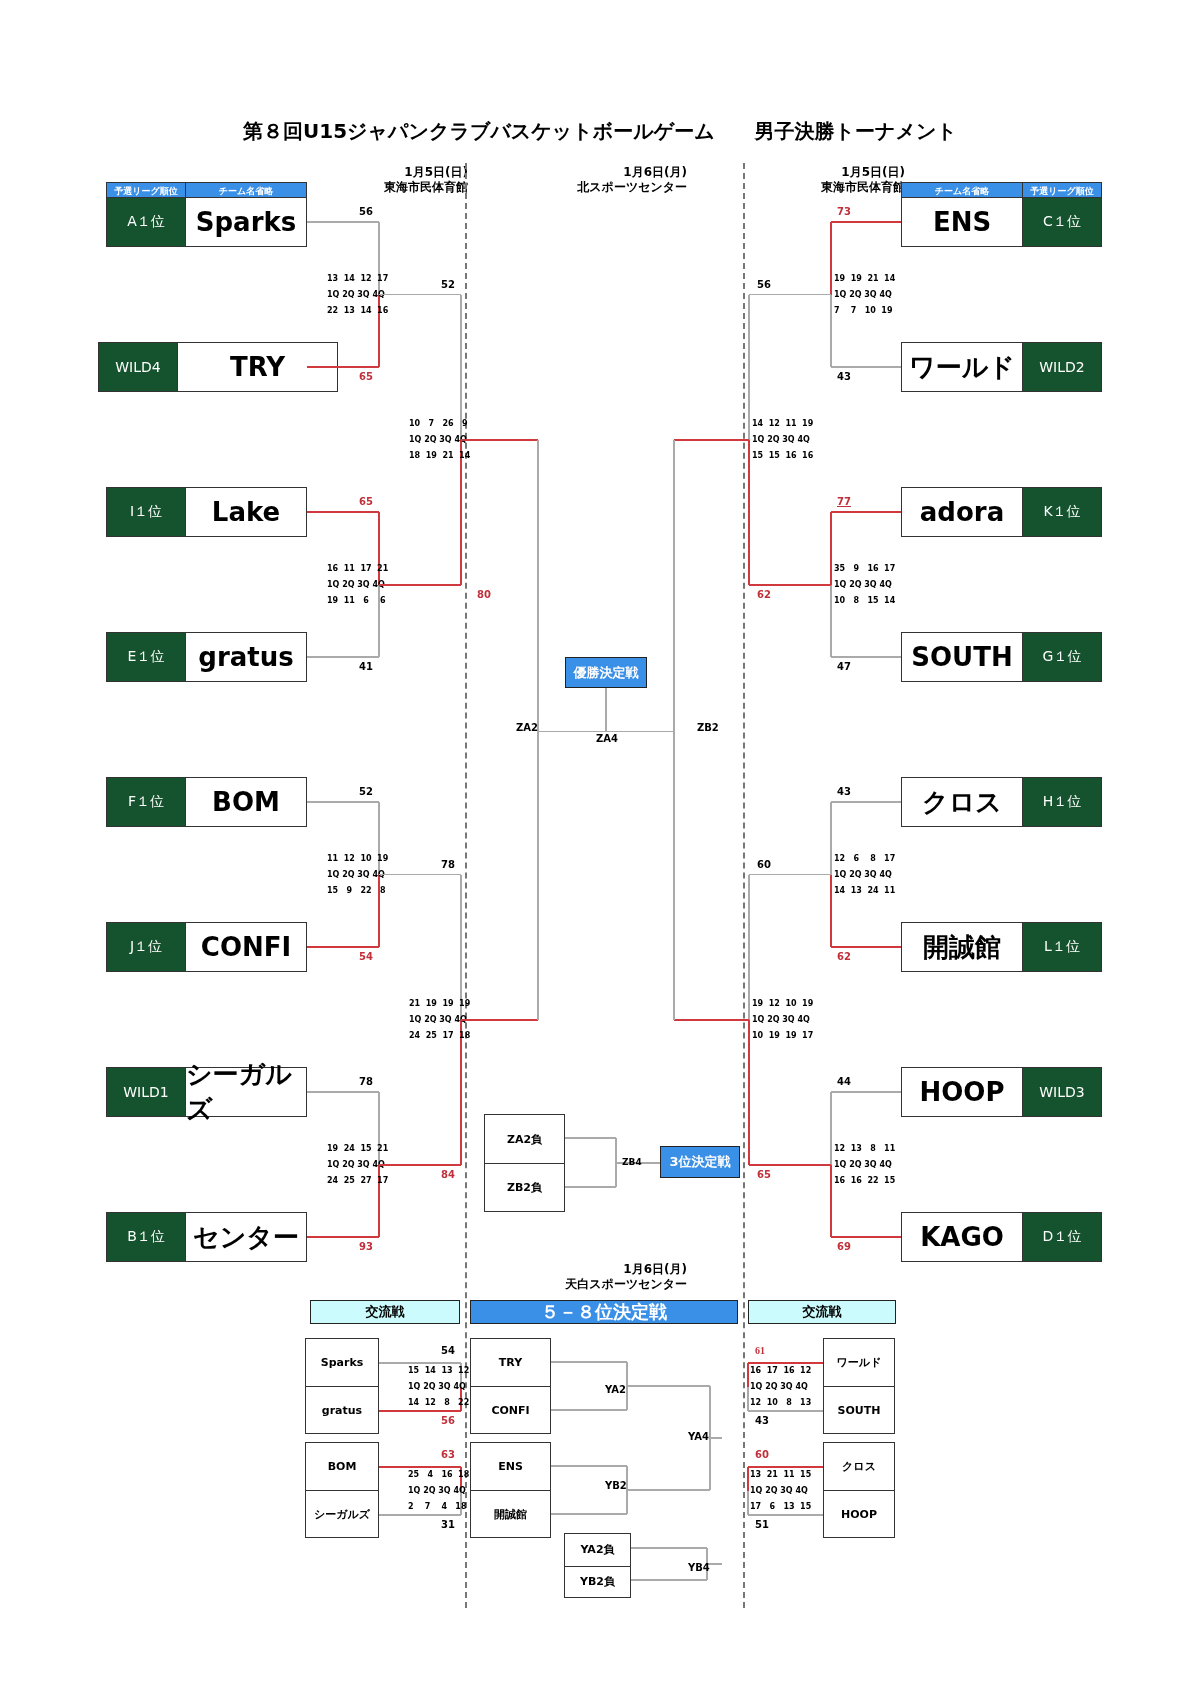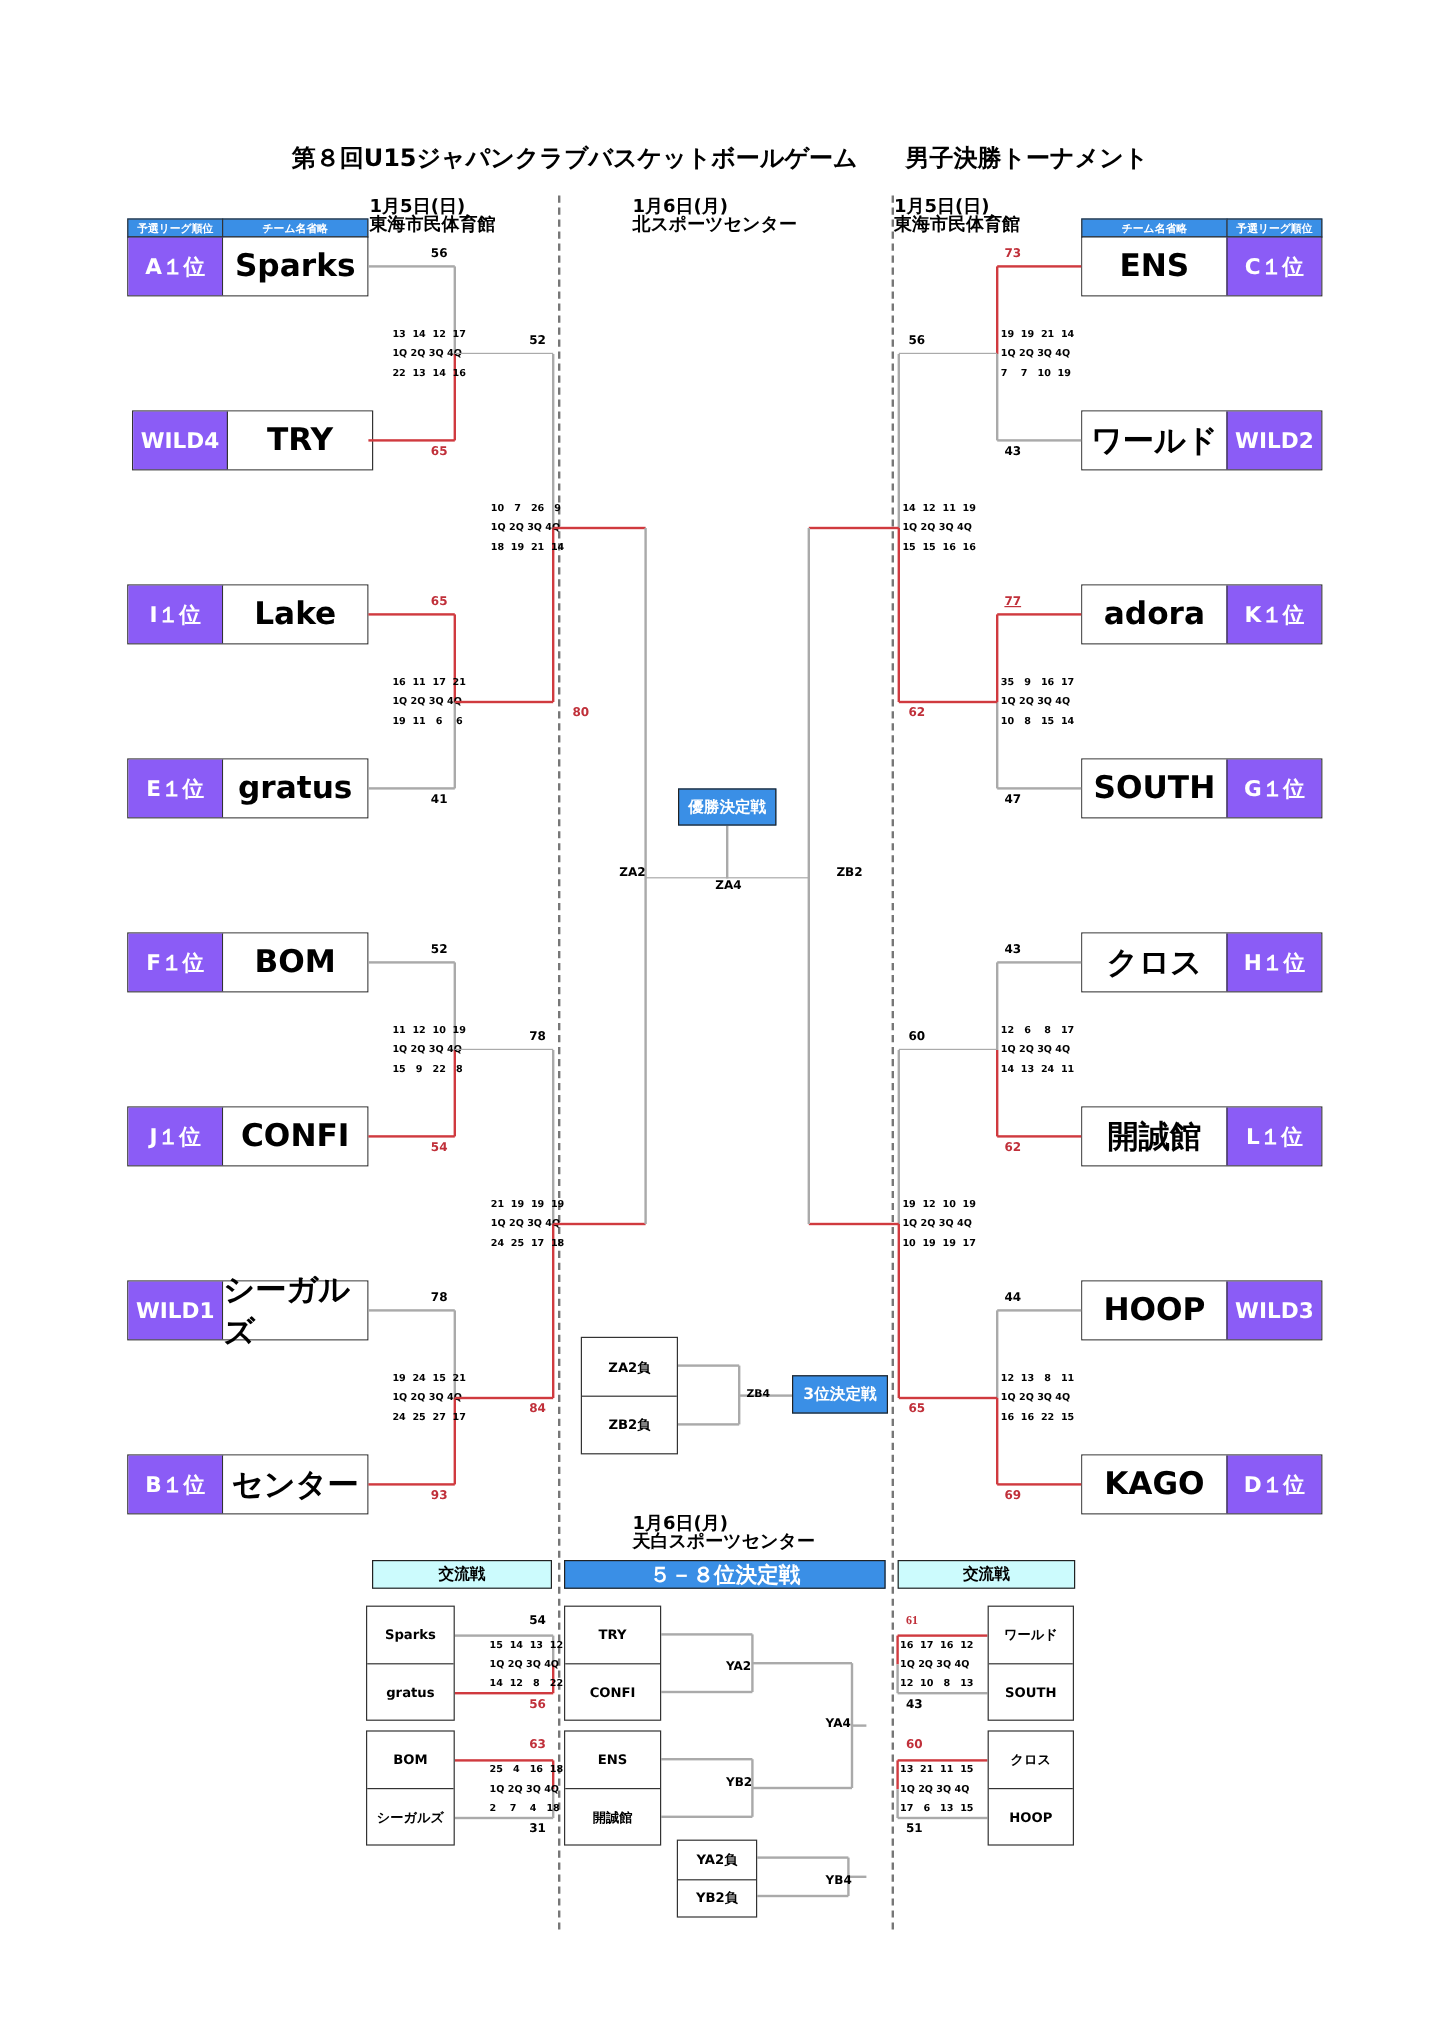--- a/index.html
+++ b/index.html
@@ -1,25 +1,25 @@
 <!DOCTYPE html>
 <html><head>
 <meta charset="utf-8">
 <style>
   html,body{margin:0;padding:0;background:#fff;}
   body{width:1200px;height:1697px;position:relative;overflow:hidden;font-family:"DejaVu Sans","Liberation Sans",sans-serif;color:#000;}
   .abs{position:absolute;}
   .title{left:0;width:1200px;top:118px;text-align:center;font-size:20px;font-weight:bold;letter-spacing:0;}
   .title span{display:inline-block;}
   .title .gap{width:40px;}
-  .dt{font-size:15px;font-weight:bold;text-align:left;width:160px;line-height:15px;}
+  .dt{font-size:12px;font-weight:bold;text-align:right;width:160px;line-height:15px;}
   .vdash{width:0;border-left:2px dashed #777;top:163px;height:1445px;}
   .hdr{background:#3a8fe6;color:#fff;font-size:9px;font-weight:bold;text-align:center;height:16px;line-height:16px;border:1.5px solid #333;box-sizing:border-box;}
   .team{border:1.5px solid #333;box-sizing:border-box;height:50px;display:flex;}
-  .rank{background:#8b5cf6;color:#fff;font-weight:bold;font-size:18px;width:79px;display:flex;align-items:center;justify-content:center;border-right:1.5px solid #333;box-sizing:border-box;}
+  .rank{background:#14532d;color:#fff;font-weight:normal;font-size:14px;width:79px;display:flex;align-items:center;justify-content:center;border-right:1.5px solid #333;box-sizing:border-box;}
   .tname{background:#fff;flex:1;display:flex;align-items:center;justify-content:center;font-weight:bold;font-size:26px;}
   .sc{font-size:10px;font-weight:bold;}
   .sc.win{color:#c0303a;}
   .qt{font-size:8px;font-weight:bold;line-height:16px;white-space:pre;}
   .ln{position:absolute;background:#aaa;}
   .ln.r{background:#d03a3f;}
   .bluebox{background:#3a8fe6;color:#fff;font-weight:bold;border:1.5px solid #222;box-sizing:border-box;display:flex;align-items:center;justify-content:center;}
   .cyanbox{background:#ccfbfd;color:#000;font-weight:bold;border:1.5px solid #222;box-sizing:border-box;display:flex;align-items:center;justify-content:center;font-size:13px;}
   .sbox{border:1.5px solid #333;box-sizing:border-box;background:#fff;}
   .sbox div{height:50%;display:flex;align-items:center;justify-content:center;font-size:11px;font-weight:bold;box-sizing:border-box;}
@@ -56,21 +56,21 @@
 <div class="abs hdr" style="left:106px;top:182px;width:80px;">予選リーグ順位</div>
 <div class="abs hdr" style="left:185px;top:182px;width:122px;">チーム名省略</div>
 <div class="abs hdr" style="left:901px;top:182px;width:122px;">チーム名省略</div>
 <div class="abs hdr" style="left:1022px;top:182px;width:80px;">予選リーグ順位</div>
 
 <div id="bracket">
     <div class="team abs" style="left: 106px; top: 197px; width: 201px;">
       <div class="rank">A１位</div>
       <div class="tname">Sparks</div>
     </div>
-    <div class="team abs" style="left: 110px; top: 342px; width: 201px;">
+    <div class="team abs" style="left: 98px; top: 342px; width: 240px;">
       <div class="rank">WILD4</div>
       <div class="tname">TRY</div>
     </div>
     <div class="team abs" style="left: 106px; top: 487px; width: 201px;">
       <div class="rank">I１位</div>
       <div class="tname">Lake</div>
     </div>
     <div class="team abs" style="left: 106px; top: 632px; width: 201px;">
       <div class="rank">E１位</div>
       <div class="tname">gratus</div>

